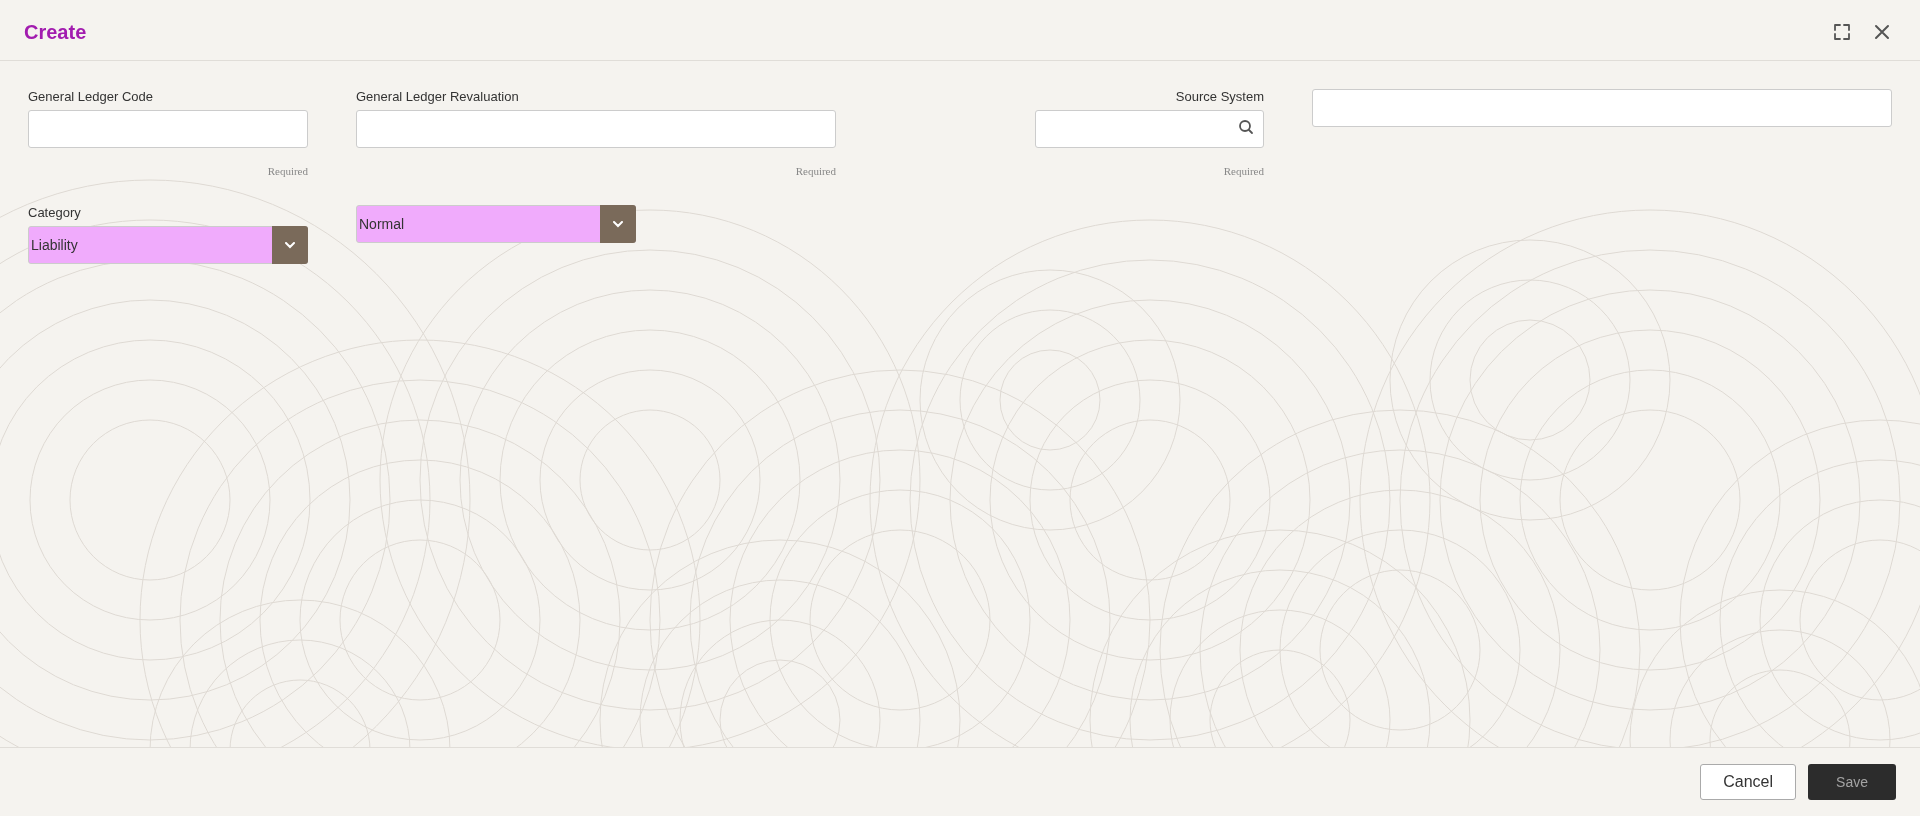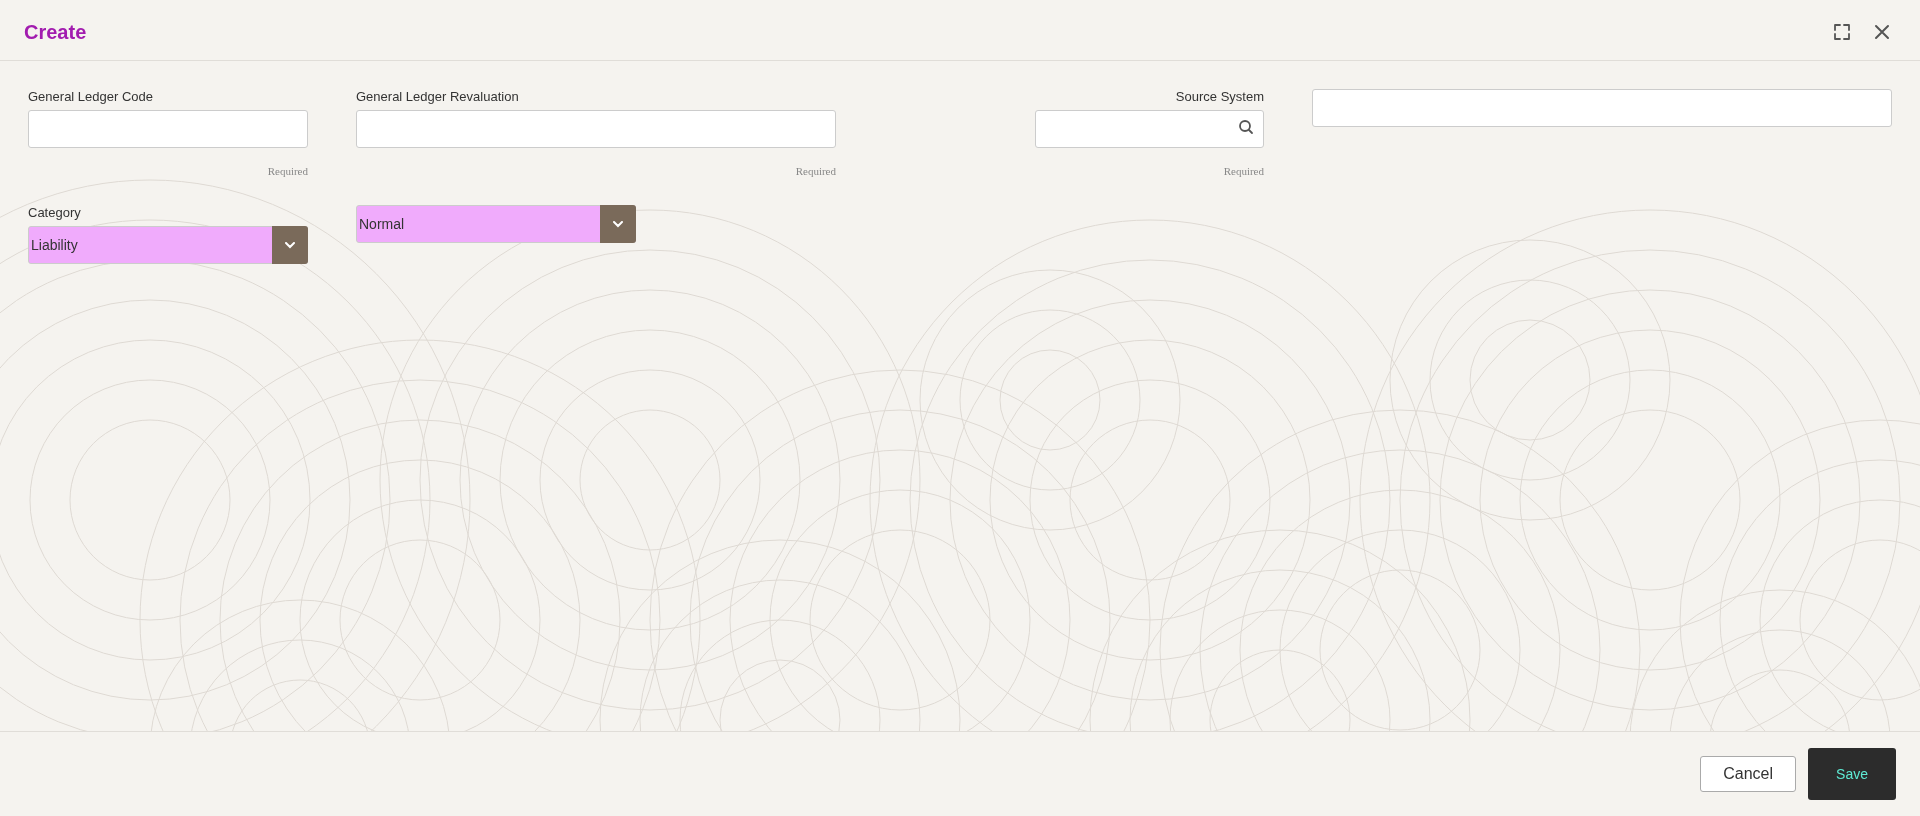--- a/index.html
+++ b/index.html
@@ -262,27 +262,27 @@
       padding: 0 22px;
       border: 1px solid #aaa;
       border-radius: 3px;
       background: #fff;
       font-size: 16px;
       color: #333;
       cursor: pointer;
     }
 
     .btn-save {
-      height: 52px;
+      height: 36px;
       padding: 0 28px;
       border: none;
       border-radius: 3px;
       background: #2c2c2c;
       font-size: 14px;
-      color: #5eead4;
+      color: #a3a3a3;
       cursor: pointer;
       font-weight: 500;
     }
 
     
     .bg-svg {
       position: absolute;
       top: 0;
       left: 0;
       width: 100%;

